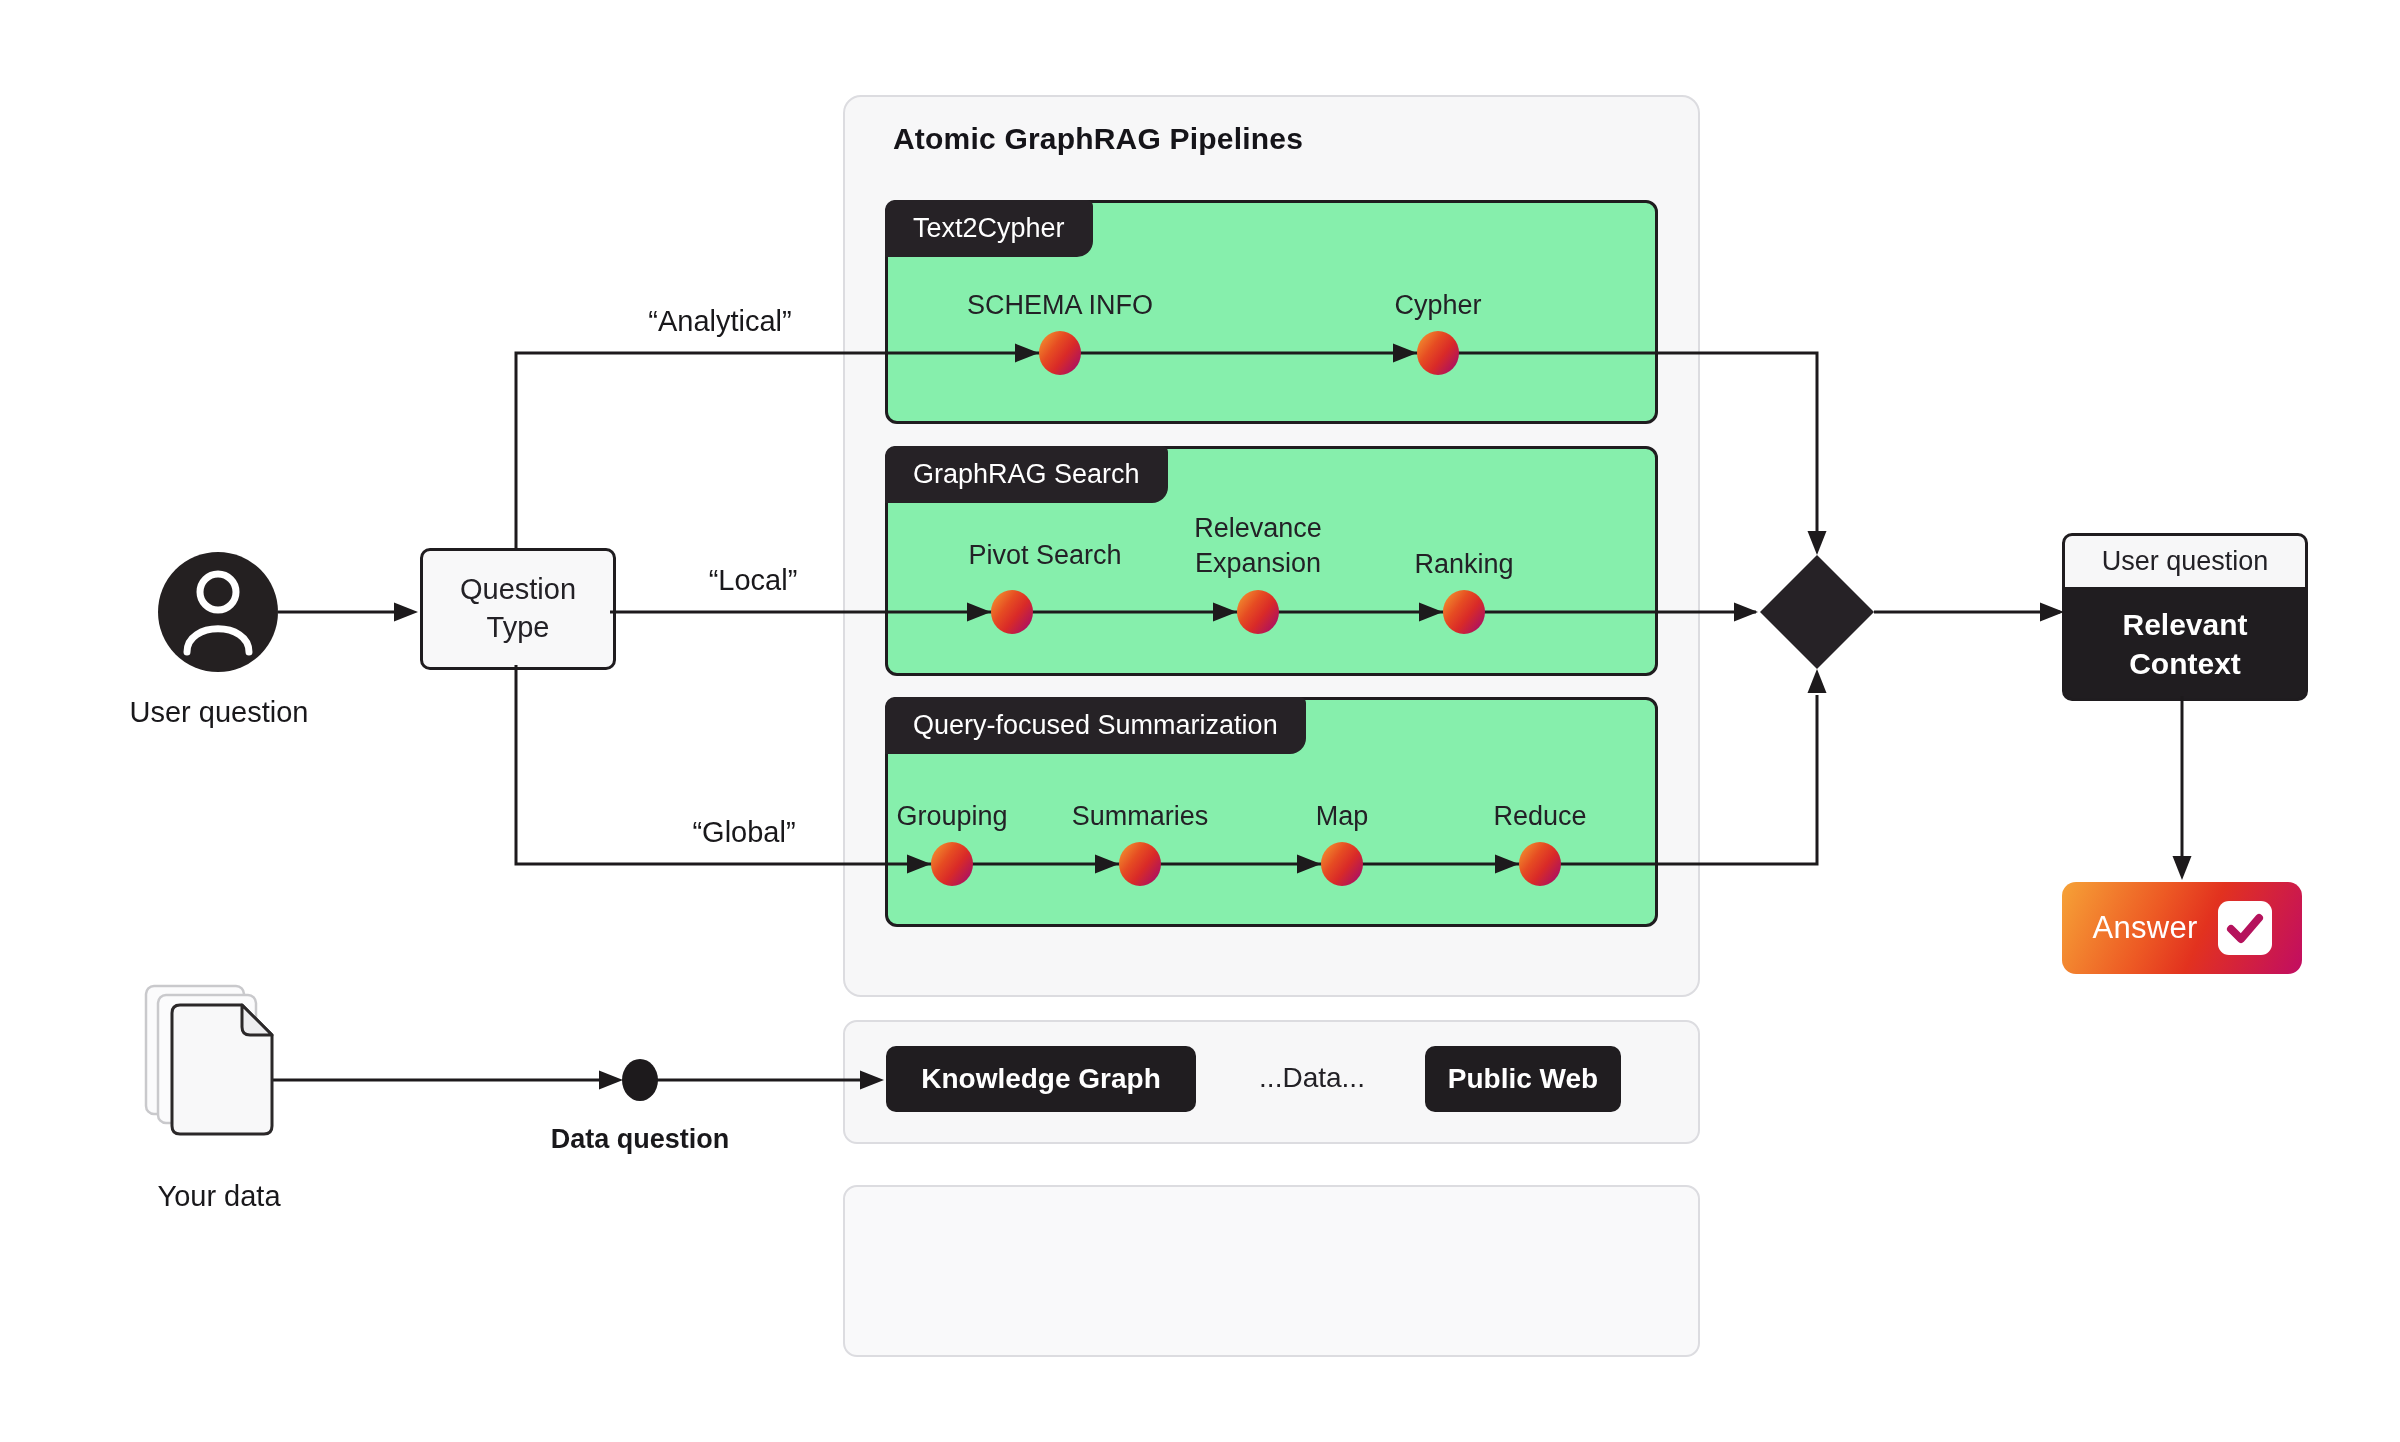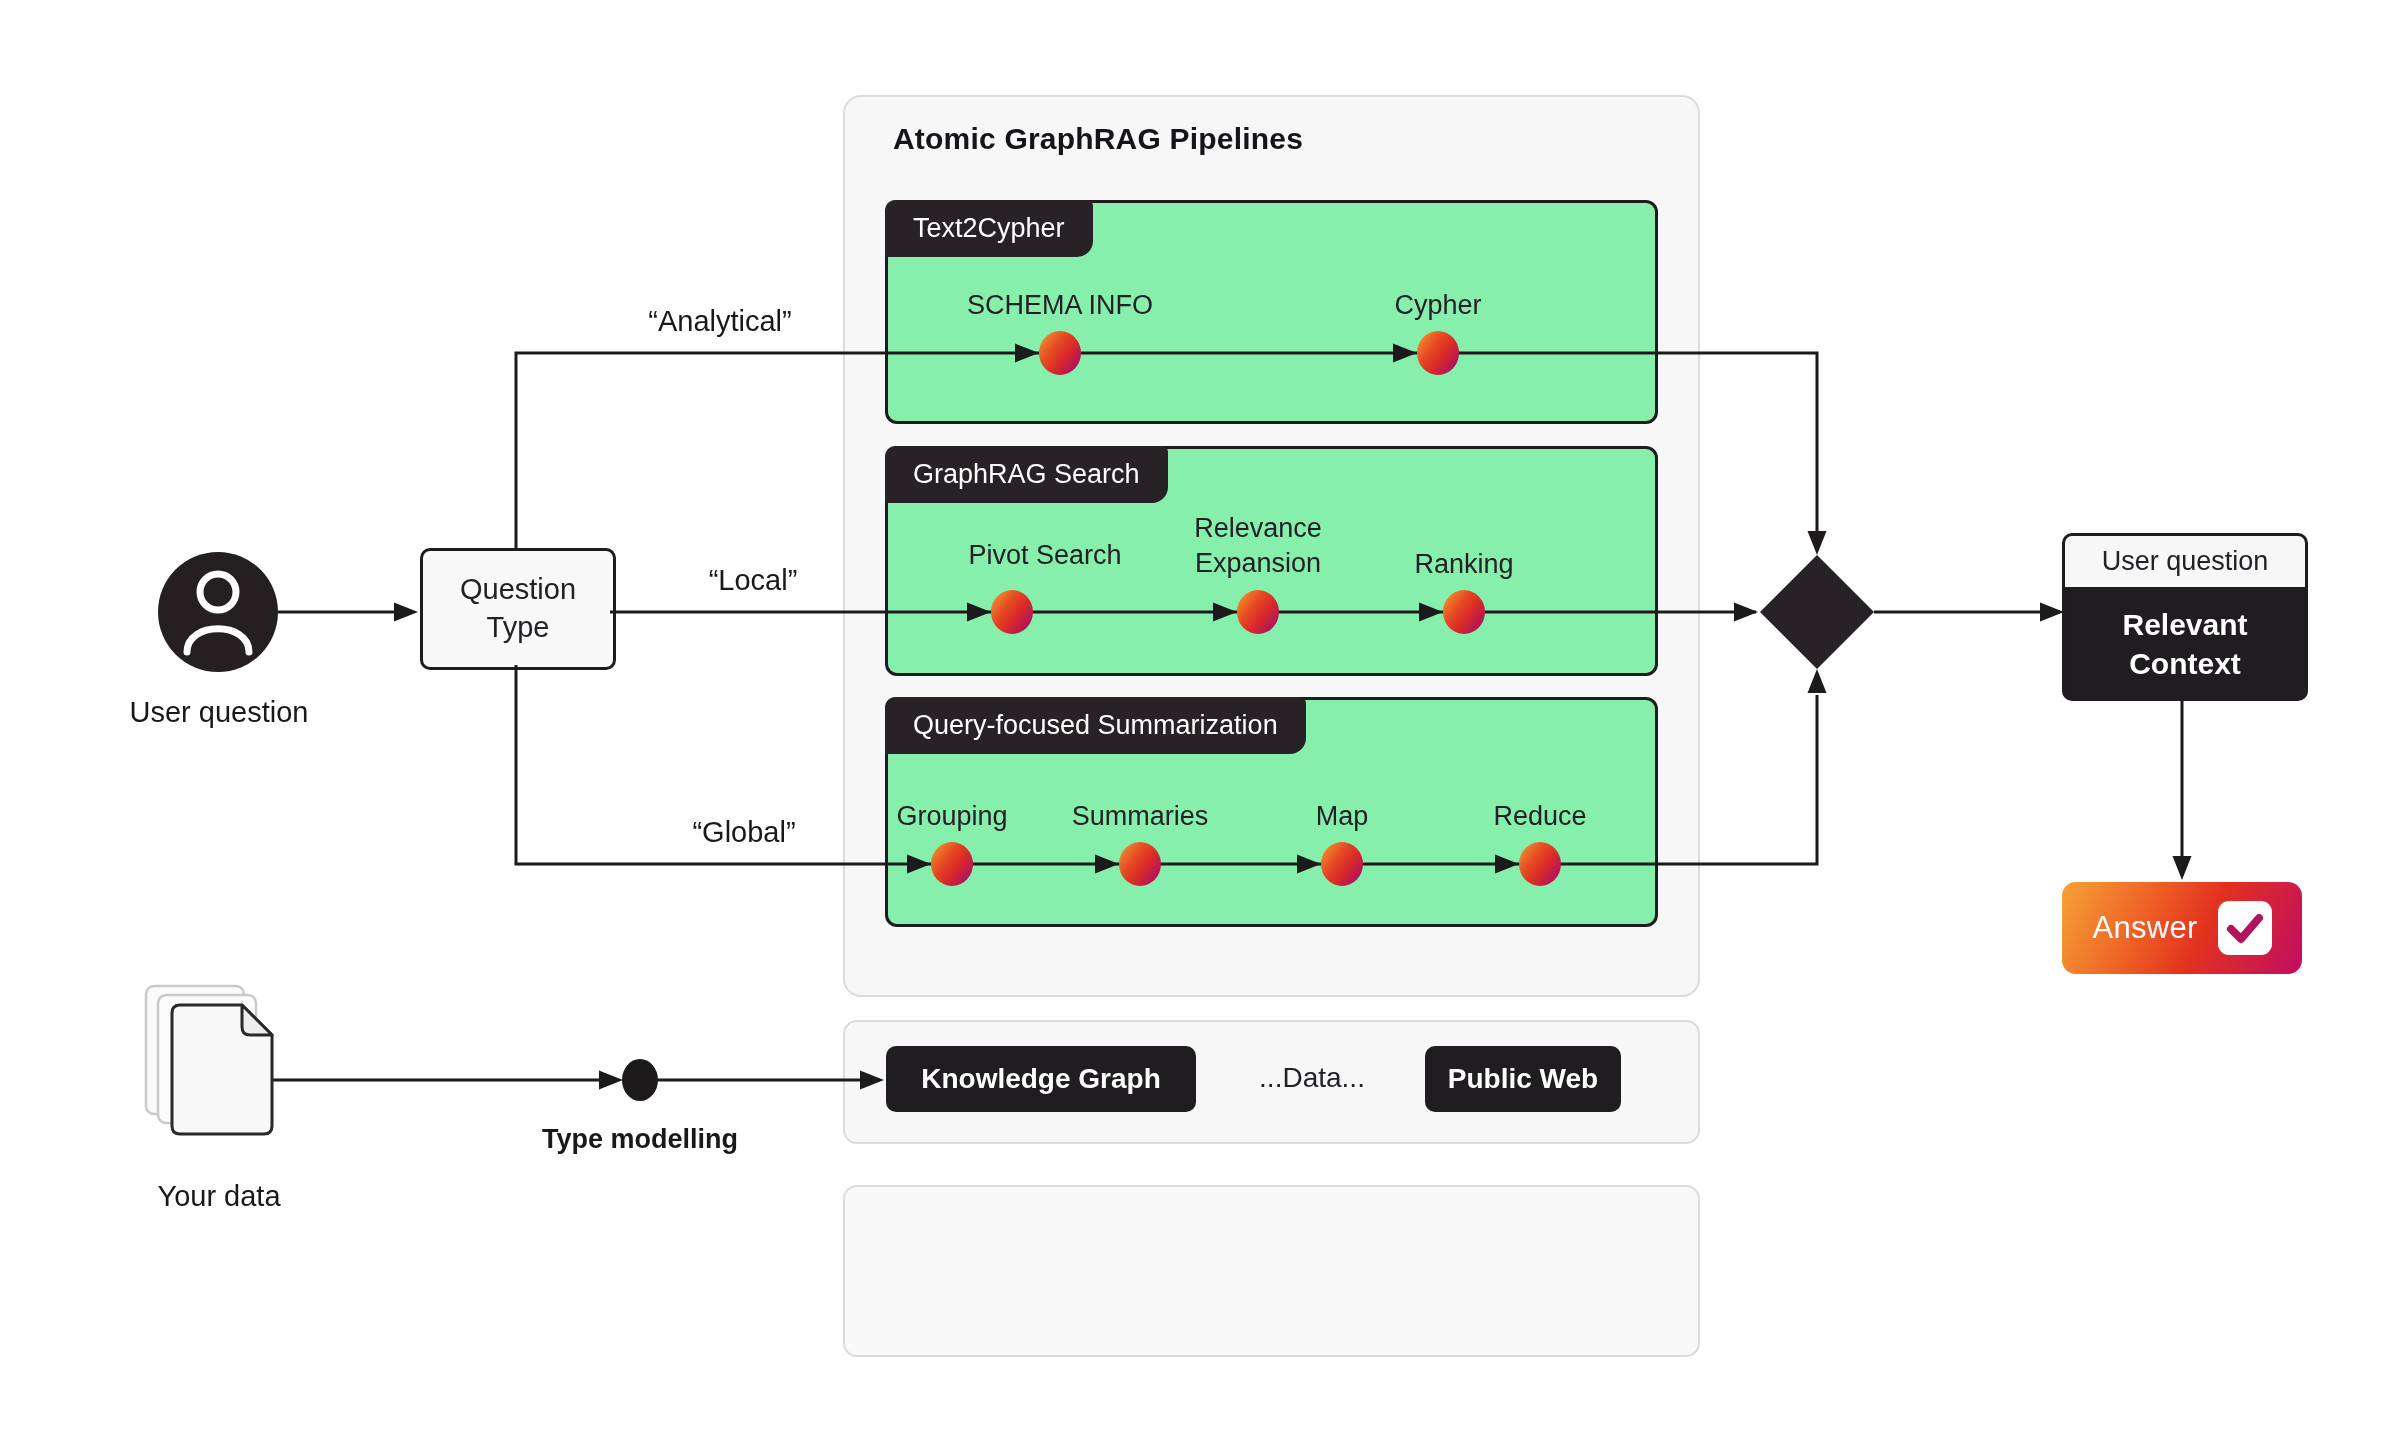--- a/index.html
+++ b/index.html
@@ -175,21 +175,21 @@
 
 <div class="panel" id="kg-panel"></div>
 <div class="dark-pill" id="kg-pill">Knowledge Graph</div>
 <div id="data-ellipsis">...Data...</div>
 <div class="dark-pill" id="pw-pill">Public Web</div>
 
 <div class="panel" id="llm-panel">
 </div>
 
 <div class="caption" style="left:219px;top:1180px;">Your data</div>
-<div class="caption bold" style="left:640px;top:1124px;">Type modelling</div>
+<div class="caption bold" style="left:640px;top:1124px;">Data question</div>
 
 <svg id="wires" viewBox="0 0 2400 1442">
   <defs>
     <linearGradient id="dotGrad" x1="0" y1="0" x2="1" y2="0.8">
       <stop offset="0%" stop-color="#f5a033"></stop>
       <stop offset="40%" stop-color="#e64c22"></stop>
       <stop offset="65%" stop-color="#d92a28"></stop>
       <stop offset="100%" stop-color="#a80f66"></stop>
     </linearGradient>
   </defs>

